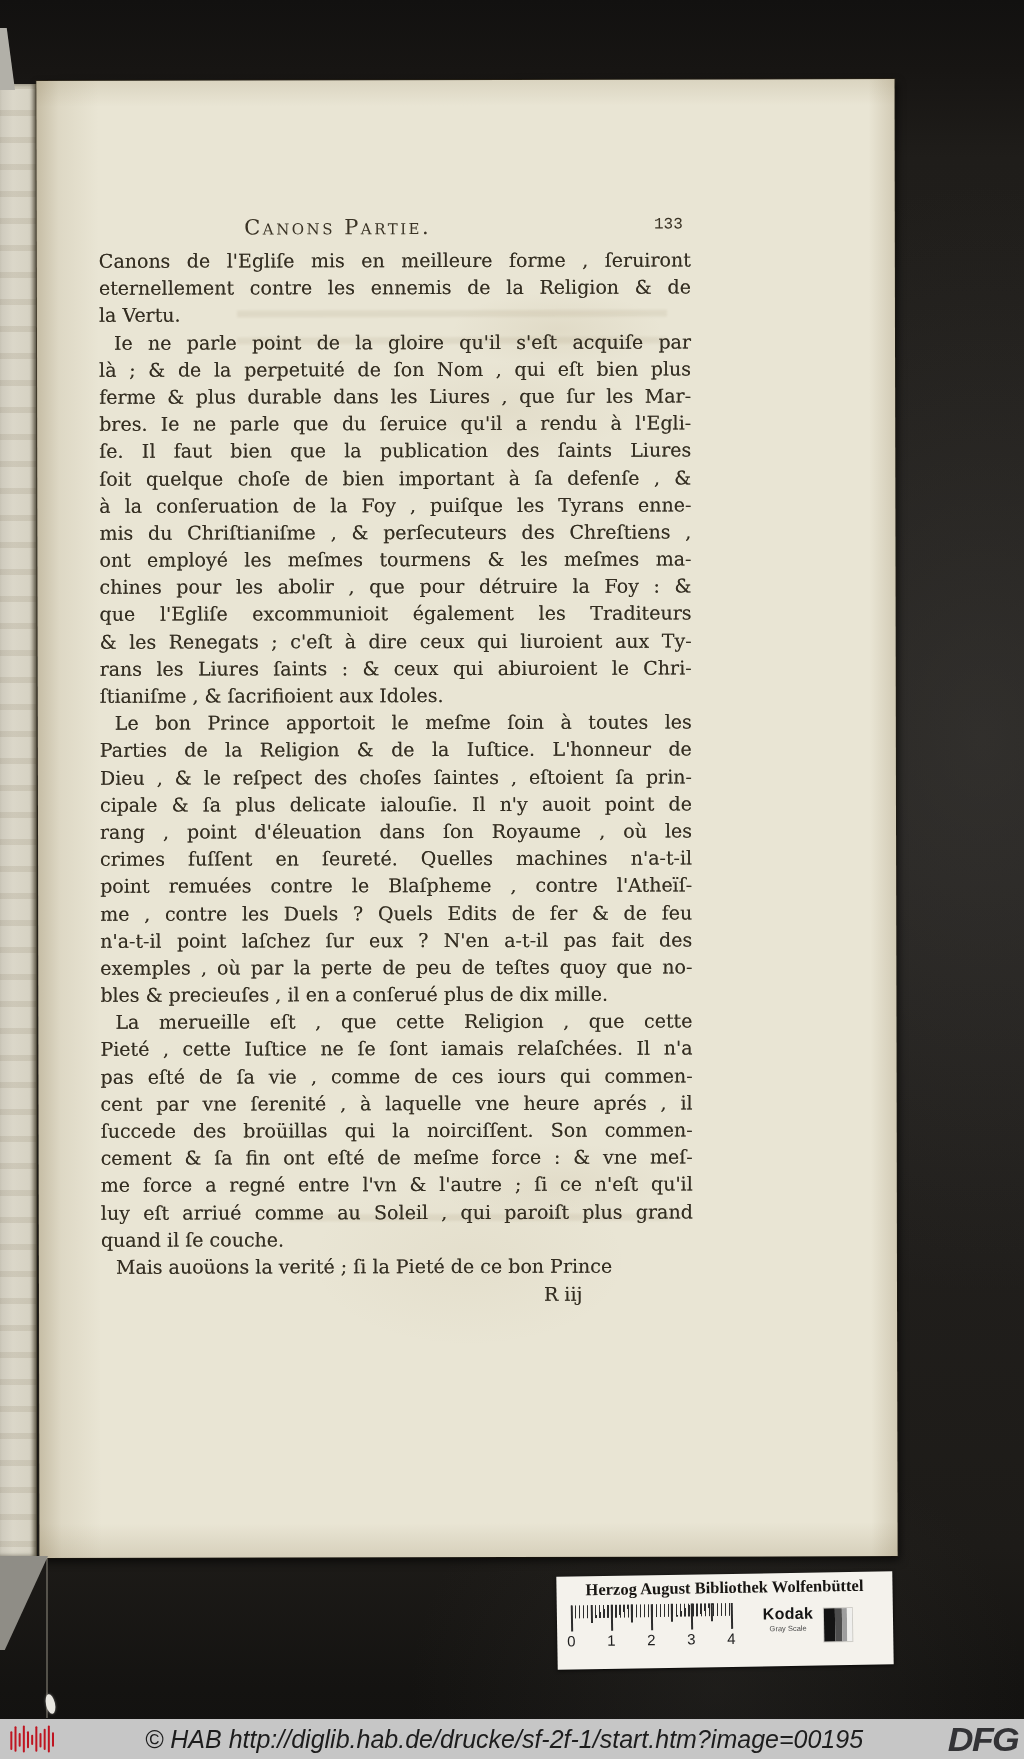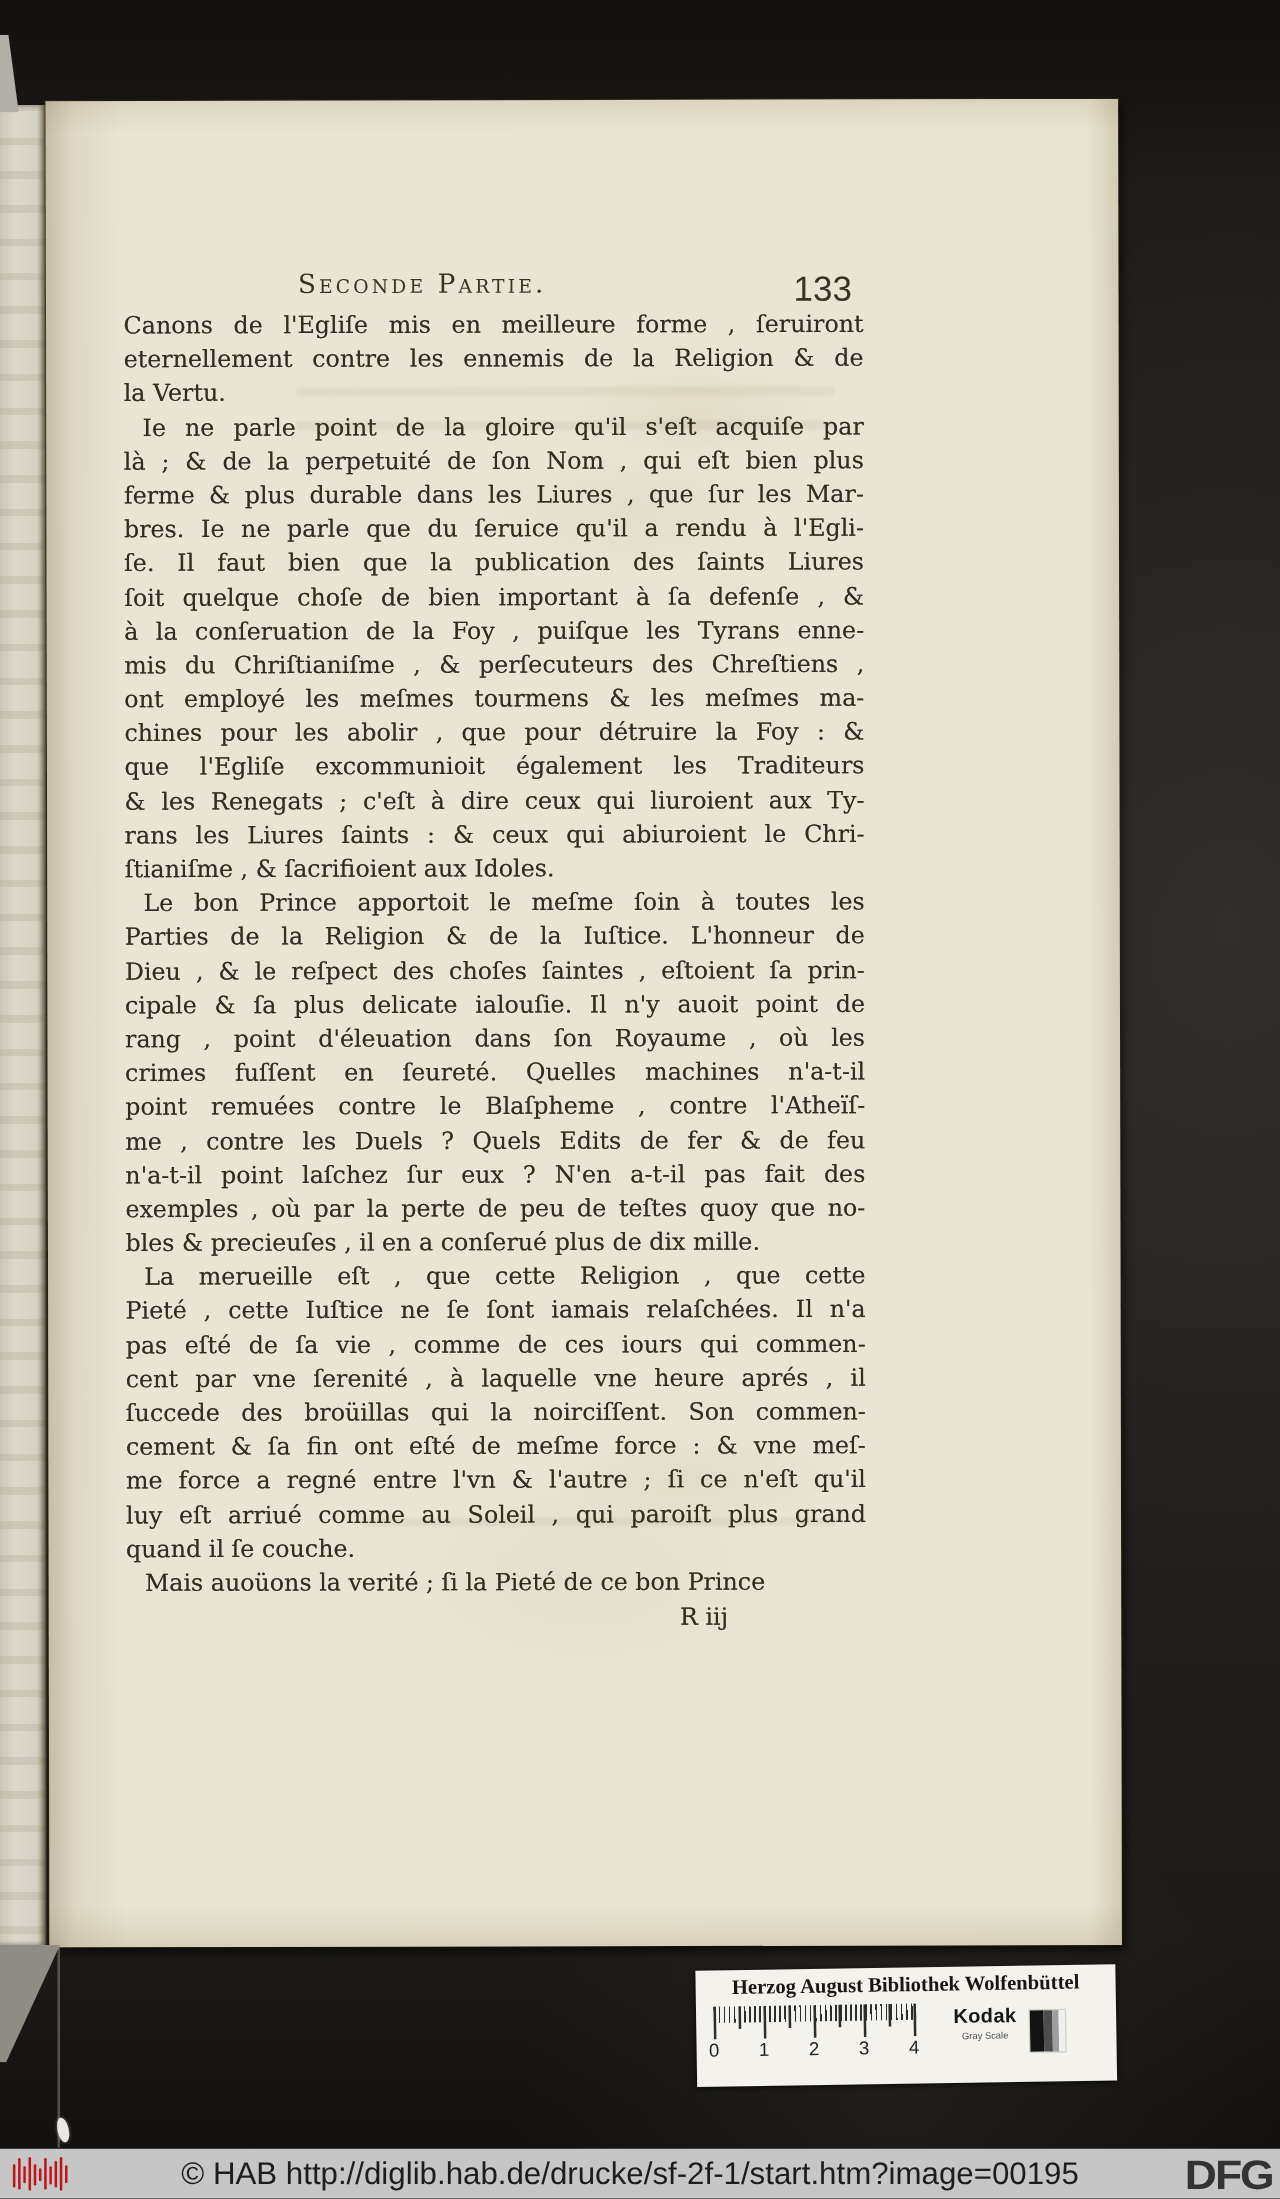--- a/index.html
+++ b/index.html
@@ -33,22 +33,22 @@
       radial-gradient(ellipse 220px 120px at 430px 1180px,rgba(150,128,82,.06),transparent 72%),
       linear-gradient(90deg,rgba(118,98,58,.30) 0,rgba(118,98,58,.10) 22px,transparent 62px),
       linear-gradient(270deg,rgba(118,98,58,.20) 0,transparent 26px),
       linear-gradient(0deg,rgba(118,98,58,.16) 0,transparent 34px),
       linear-gradient(180deg,rgba(118,98,58,.13) 0,transparent 26px);
     box-shadow:2px 4px 8px rgba(0,0,0,.65),0 0 0 1px rgba(62,50,28,.45);
     transform:rotate(-.12deg);}
   .running-head{position:absolute;left:0;top:135px;width:100%;height:30px;color:#38robot;}
   .head-title{position:absolute;left:180px;width:242px;top:0;text-align:center;
     font-family:"DejaVu Serif",serif;font-variant:small-caps;font-size:21px;letter-spacing:2.5px;color:#3a3325;}
-  .folio{position:absolute;left:598px;top:1px;width:48px;text-align:left;
-    font-family:Liberation Sans, sans-serif;font-size:28px;color:#3a3325;}
+  .folio{position:absolute;left:598px;top:1px;width:48px;text-align:right;
+    font-family:Liberation Mono, monospace;font-size:16px;color:#3a3325;}
   .text-block{position:absolute;left:62px;top:167px;width:592px;}
   .line{height:27.2px;line-height:27.2px;font-family:"DejaVu Serif",serif;font-size:19px;color:#332d21;
     text-align:justify;text-align-last:justify;white-space:normal;overflow:visible;
     text-shadow:0 0 .4px rgba(51,45,33,.6);}
   .line.last{text-align-last:left;}
   .line.indent{text-indent:15px;}
   .signature{position:absolute;left:505px;top:1203px;font-family:"DejaVu Serif",serif;font-size:19px;color:#332d21;
     text-shadow:0 0 .4px rgba(51,45,33,.6);}
   .ghost{position:absolute;pointer-events:none;opacity:.16;filter:blur(1.3px);
     background:repeating-linear-gradient(0deg,transparent 0 9px,rgba(120,100,60,.55) 9px 16px,transparent 16px 27px);}
@@ -73,39 +73,39 @@
   .kodak-sub{font-family:"Liberation Sans",sans-serif;font-size:7.5px;color:#4c4c4c;margin-top:1px;}
   .patch{position:absolute;left:267px;top:36px;width:28px;height:33px;display:flex;box-shadow:0 0 0 1px rgba(0,0,0,.15);}
   .patch i{display:block;height:100%;}
   .patch i:nth-child(1){width:38%;background:#131313;}
   .patch i:nth-child(2){width:26%;background:#4d4d4d;}
   .patch i:nth-child(3){width:20%;background:#9e9e9e;}
   .patch i:nth-child(4){width:16%;background:#efefed;}
 
   
   .footer-bar{position:absolute;left:0;top:1719px;width:1024px;height:40px;background:#c6c6c6;
-    display:flex;align-items:center;justify-content:center;}
+    display:flex;align-items:center;justify-content:center;font-style:italic;}
   .hab-logo{position:absolute;left:8px;top:5px;width:50px;height:30px;}
   .url{font-family:"Liberation Sans",sans-serif;font-size:25px;color:#1d1d1d;margin-right:16px;letter-spacing:0;}
   .dfg{position:absolute;right:6px;top:2px;font-family:"Liberation Sans",sans-serif;font-weight:bold;
     font-size:33px;letter-spacing:-1.5px;color:#333336;transform:scaleX(1.08);transform-origin:right center;}
 </style>
 </head>
 <body>
 
 <div class="stage">
 
   <div class="facing-edge"></div>
   <div class="wedge-top-left"></div>
 
   <div class="page">
     <div class="ghost g1"></div>
     <div class="ghost g2"></div>
     <div class="running-head">
-      <span class="head-title">Seconde Partie.</span>
+      <span class="head-title">Canons Partie.</span>
       <span class="folio">133</span>
     </div>
     <div class="text-block" id="text-block">
         <div class="line">Canons de l'Egliſe mis en meilleure forme , ſeruiront</div>
         <div class="line">eternellement contre les ennemis de la Religion &amp; de</div>
         <div class="line last">la Vertu.</div>
         <div class="line indent">Ie ne parle point de la gloire qu'il s'eſt acquiſe par</div>
         <div class="line">là ; &amp; de la perpetuité de ſon Nom , qui eſt bien plus</div>
         <div class="line">ferme &amp; plus durable dans les Liures , que ſur les Mar-</div>
         <div class="line">bres. Ie ne parle que du ſeruice qu'il a rendu à l'Egli-</div>

